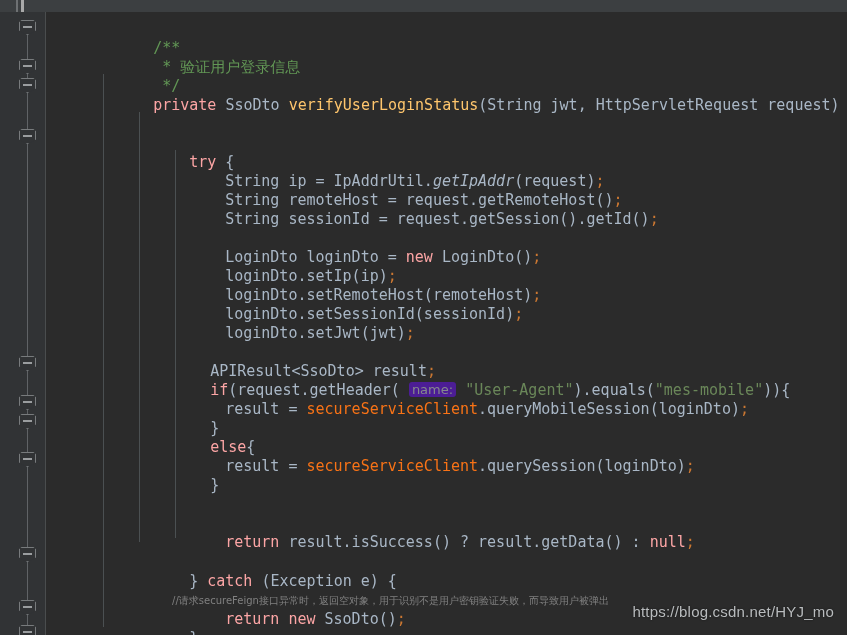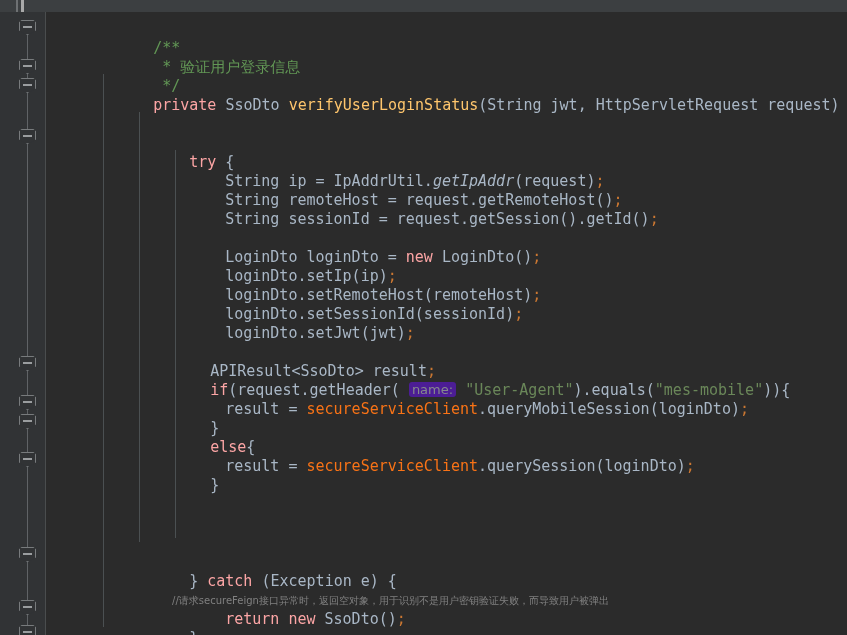--- a/index.html
+++ b/index.html
@@ -313,20 +313,23 @@
     </div>
 
     <div class="line" style="top:426px; left:125px;">
       <span class="plain">result = </span><span class="fld">secureServiceClient</span><span class="plain">.querySession(loginDto)</span><span class="semi">;</span>
     </div>
 
     <div class="line" style="top:445px; left:110px;">
       <span class="plain">}</span>
     </div>
 
+    <div class="line" style="top:502px; left:125px;">
+      <span class="kw">return</span><span class="plain"> result.isSuccess() ? result.getData() : </span><span class="kw">null</span><span class="semi">;</span>
+    </div>
 
     <div class="line" style="top:541px; left:89px;">
       <span class="plain">} </span><span class="kw">catch</span><span class="plain"> (Exception e) {</span>
     </div>
 
     <div class="line cjk" style="top:560px; left:107px; font-size:10px;">
       <span class="cmt-ln">//请求secureFeign接口异常时，返回空对象，用于识别不是用户密钥验证失败，而导致用户被弹出</span>
     </div>
 
     <div class="line" style="top:579px; left:125px;">
@@ -336,14 +339,15 @@
     <div class="line" style="top:598px; left:89px;">
       <span class="plain">}</span>
     </div>
 
     <div class="line" style="top:617px; left:53px;">
       
     </div>
 
   </div>
 
+  <div class="watermark">https://blog.csdn.net/HYJ_mo</div>
 
 </div>
 
 </body></html>

